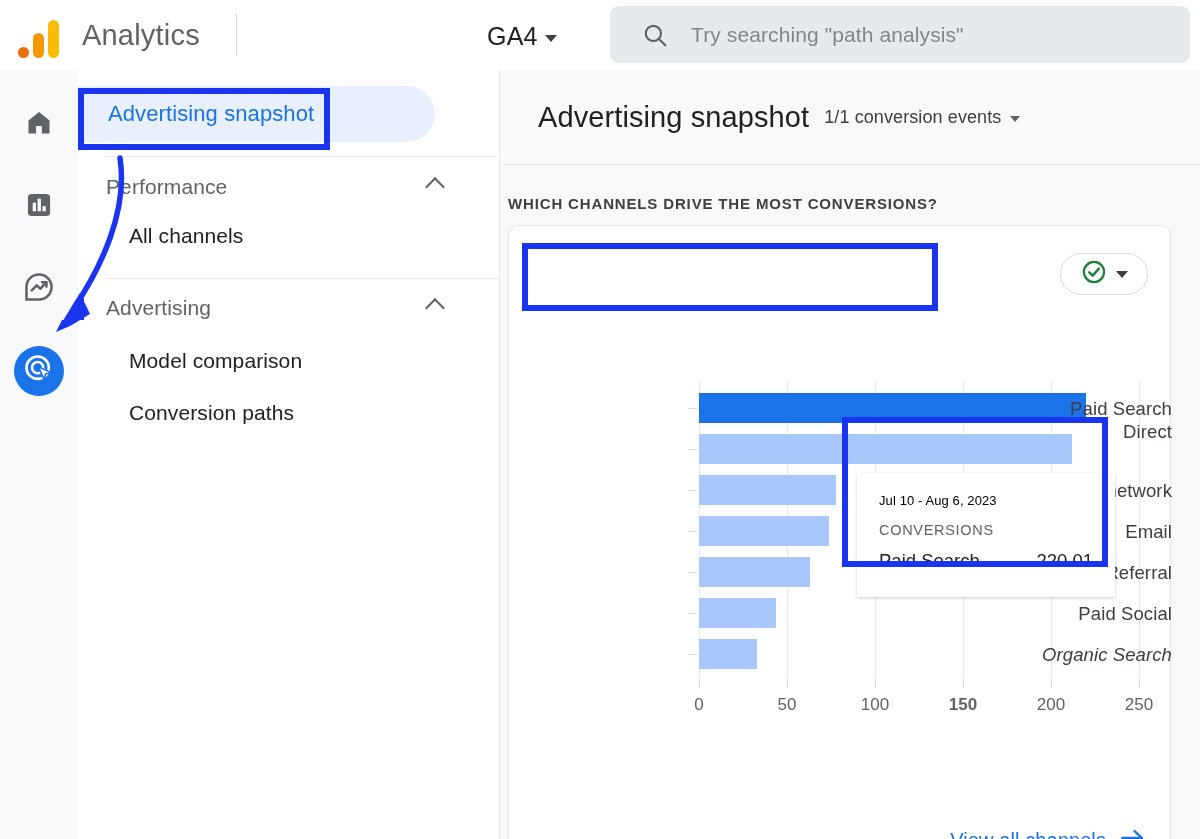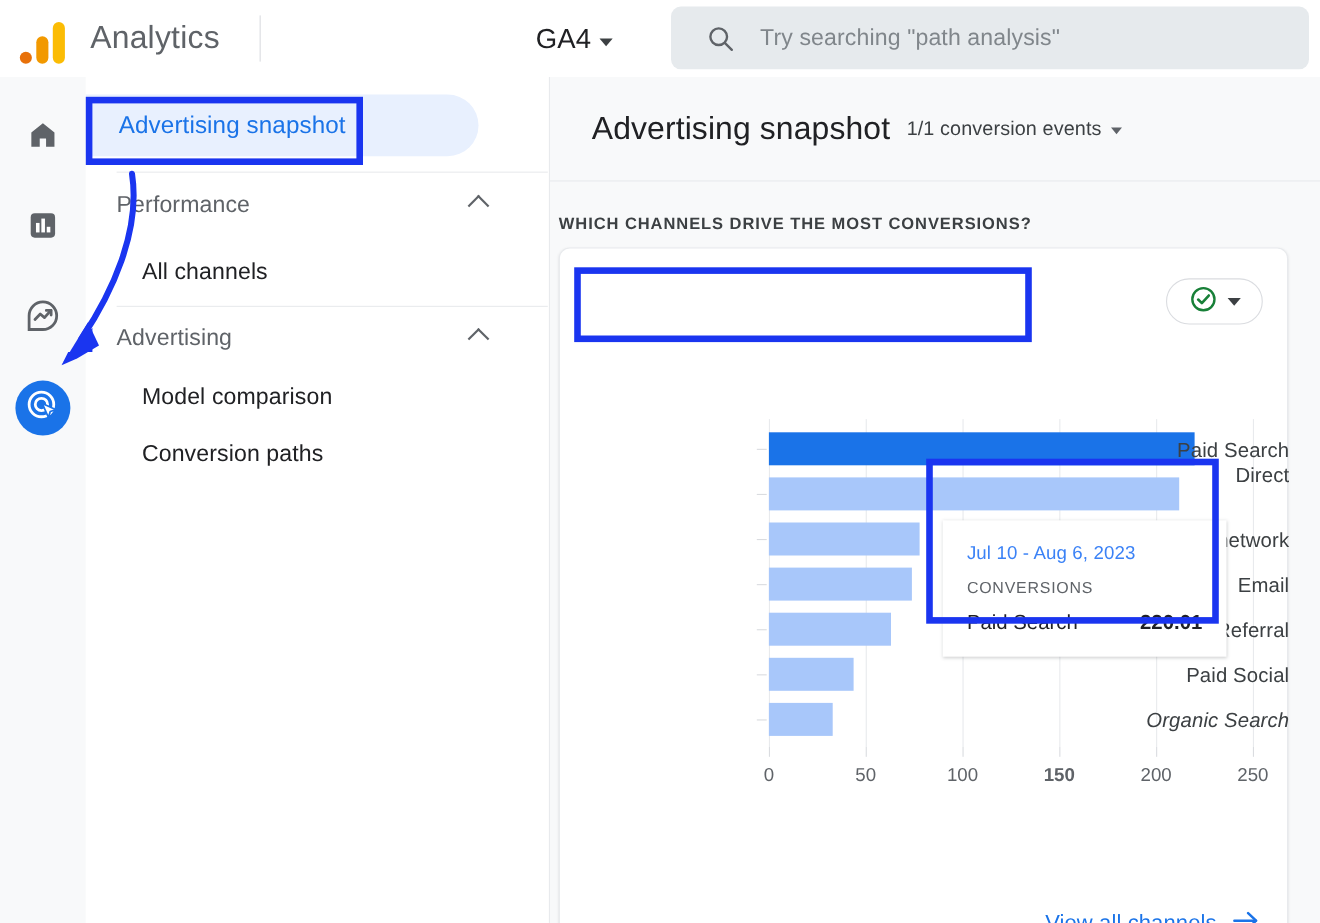--- a/index.html
+++ b/index.html
@@ -168,25 +168,25 @@
     position: absolute; font-size: 17px; color: #5f6368; text-align: center;
     width: 50px;
   }
   .axis-tick-mark { position: absolute; width: 1px; height: 9px; background: #dadce0; }
   .cat-tick { position: absolute; width: 9px; height: 1px; background: #dadce0; }
 
   .tooltip-card {
     position: absolute; background: #fff; z-index: 6;
     box-shadow: 0 1px 3px rgba(60,64,67,.25);
   }
-  .tt-date { font-size: 17px; color: #3b82f6; letter-spacing: .1px; }
+  .tt-date { font-size: 13px; color: #000000; letter-spacing: .1px; }
   .tt-metric { font-size: 14.5px; color: #5f6368; letter-spacing: .7px; }
   .tt-row { display: flex; align-items: baseline; justify-content: space-between; }
   .tt-name { font-size: 18.5px; color: #202124; }
-  .tt-value { font-size: 18.5px; color: #202124; font-weight: 700; }
+  .tt-value { font-size: 18.5px; color: #202124; font-weight: 400; }
 
   .view-all {
     position: absolute; right: 24px; bottom: 24px;
     display: flex; align-items: center; gap: 14px; cursor: pointer;
   }
   .view-all-label { font-size: 20px; color: #1a73e8; letter-spacing: .1px; }
 
   
   .anno-box {
     position: absolute; border: 6px solid #1a35f0; pointer-events: none; z-index: 20;
@@ -272,21 +272,21 @@
     <div class="nav-active-pill"></div>
     <div class="nav-active-label">Advertising snapshot</div>
 
     <div class="nav-divider" style="top:86px;"></div>
 
     <div class="nav-section" style="top:105px;">
       <span class="nav-section-label">Performance</span>
       <span class="chev-up"></span>
     </div>
 
-    <div class="nav-item" style="top:166px;">All channels</div>
+    <div class="nav-item" style="top:154px;">All channels</div>
 
     <div class="nav-divider" style="top:208px;"></div>
 
     <div class="nav-section" style="top:226px;">
       <span class="nav-section-label">Advertising</span>
       <span class="chev-up"></span>
     </div>
 
     <div class="nav-item" style="top:279px;">Model comparison</div>
 

